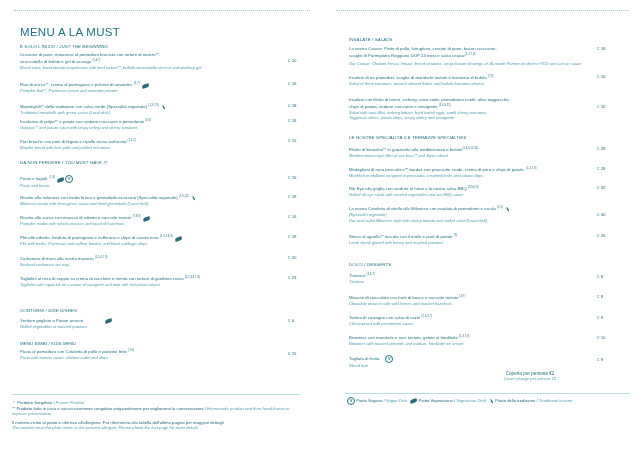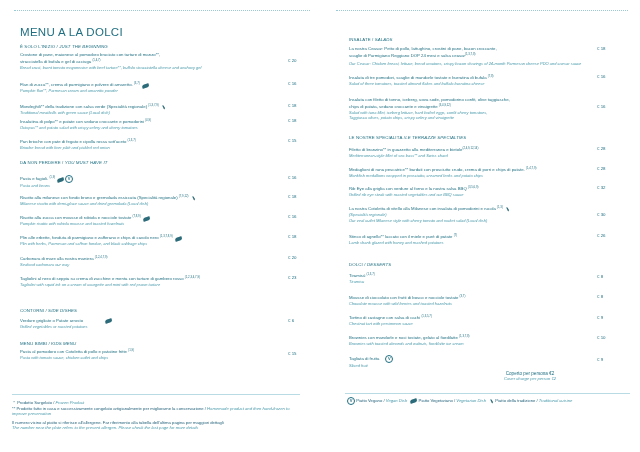--- a/index.html
+++ b/index.html
@@ -21,21 +21,21 @@
   .foot{position:absolute;font-size:4.2px;color:#1f5f78;line-height:5.6px;}
   .foot i{color:#4a9aab;}
   .cover{position:absolute;font-size:4.6px;color:#1f6f82;text-align:center;}
 </style>
 </head>
 <body>
 
 <div class="toprule" style="left:14px;width:296px;"></div>
 <div class="toprule" style="left:336px;width:292px;"></div>
 
-<div class="title">MENU A LA DOLCI</div>
+<div class="title">MENU A LA MUST</div>
 
 <div>
   <div class="sec" style="left:20px;top:44px;"><span>È SOLO L'INIZIO</span> / <i>JUST THE BEGINNING</i></div>
 
   <div class="item" style="left:20px;top:52px;width:260px;">
     <div>Crostone di pane, maionese al pomodoro bruciato con tartare di manzo**,</div>
     <div><span>stracciatella di bufala e gel di acciuga</span> <span class="sup">(1,4,7)</span></div>
     <div class="it">Bread crust, burnt tomato mayonnaise with beef tartare**, buffalo stracciatella cheese and anchovy gel</div>
   </div>
   <div class="price" style="left:288px;top:58px;">€ 20</div>

